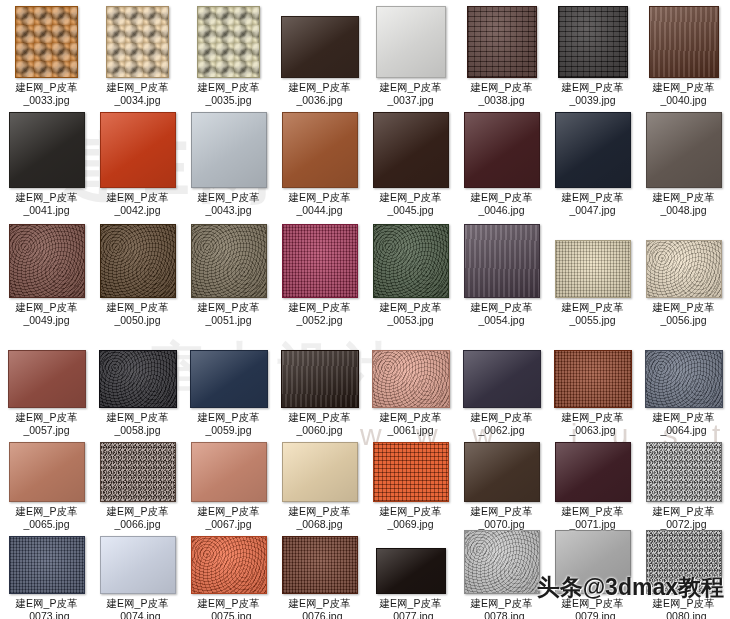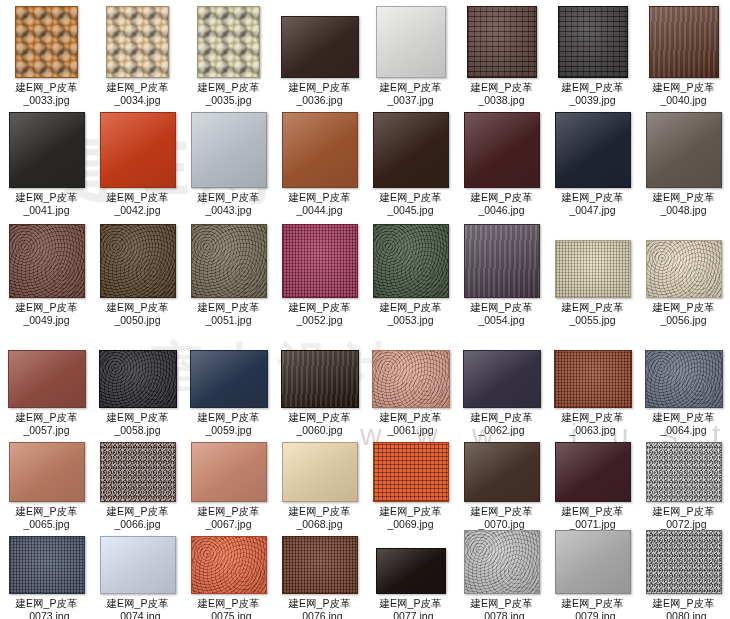--- a/index.html
+++ b/index.html
@@ -449,13 +449,14 @@
         <div class="label"><span>建E网_P皮革</span><span class="ln2">_0079.jpg</span></div>
       </div>
       <div class="cell" style="left: 638px; top: 516px;">
         <div class="thumb-wrap" style="height: 78px;">
           <div class="thumb tx-speckle" style="width: 76px; height: 64px; background: rgb(141, 141, 141);"></div>
         </div>
         <div class="label"><span>建E网_P皮革</span><span class="ln2">_0080.jpg</span></div>
       </div>
     </div>
 
+  <div class="wm wm-corner">头条@3dmax教程</div>
 </div>
 
 </body></html>

